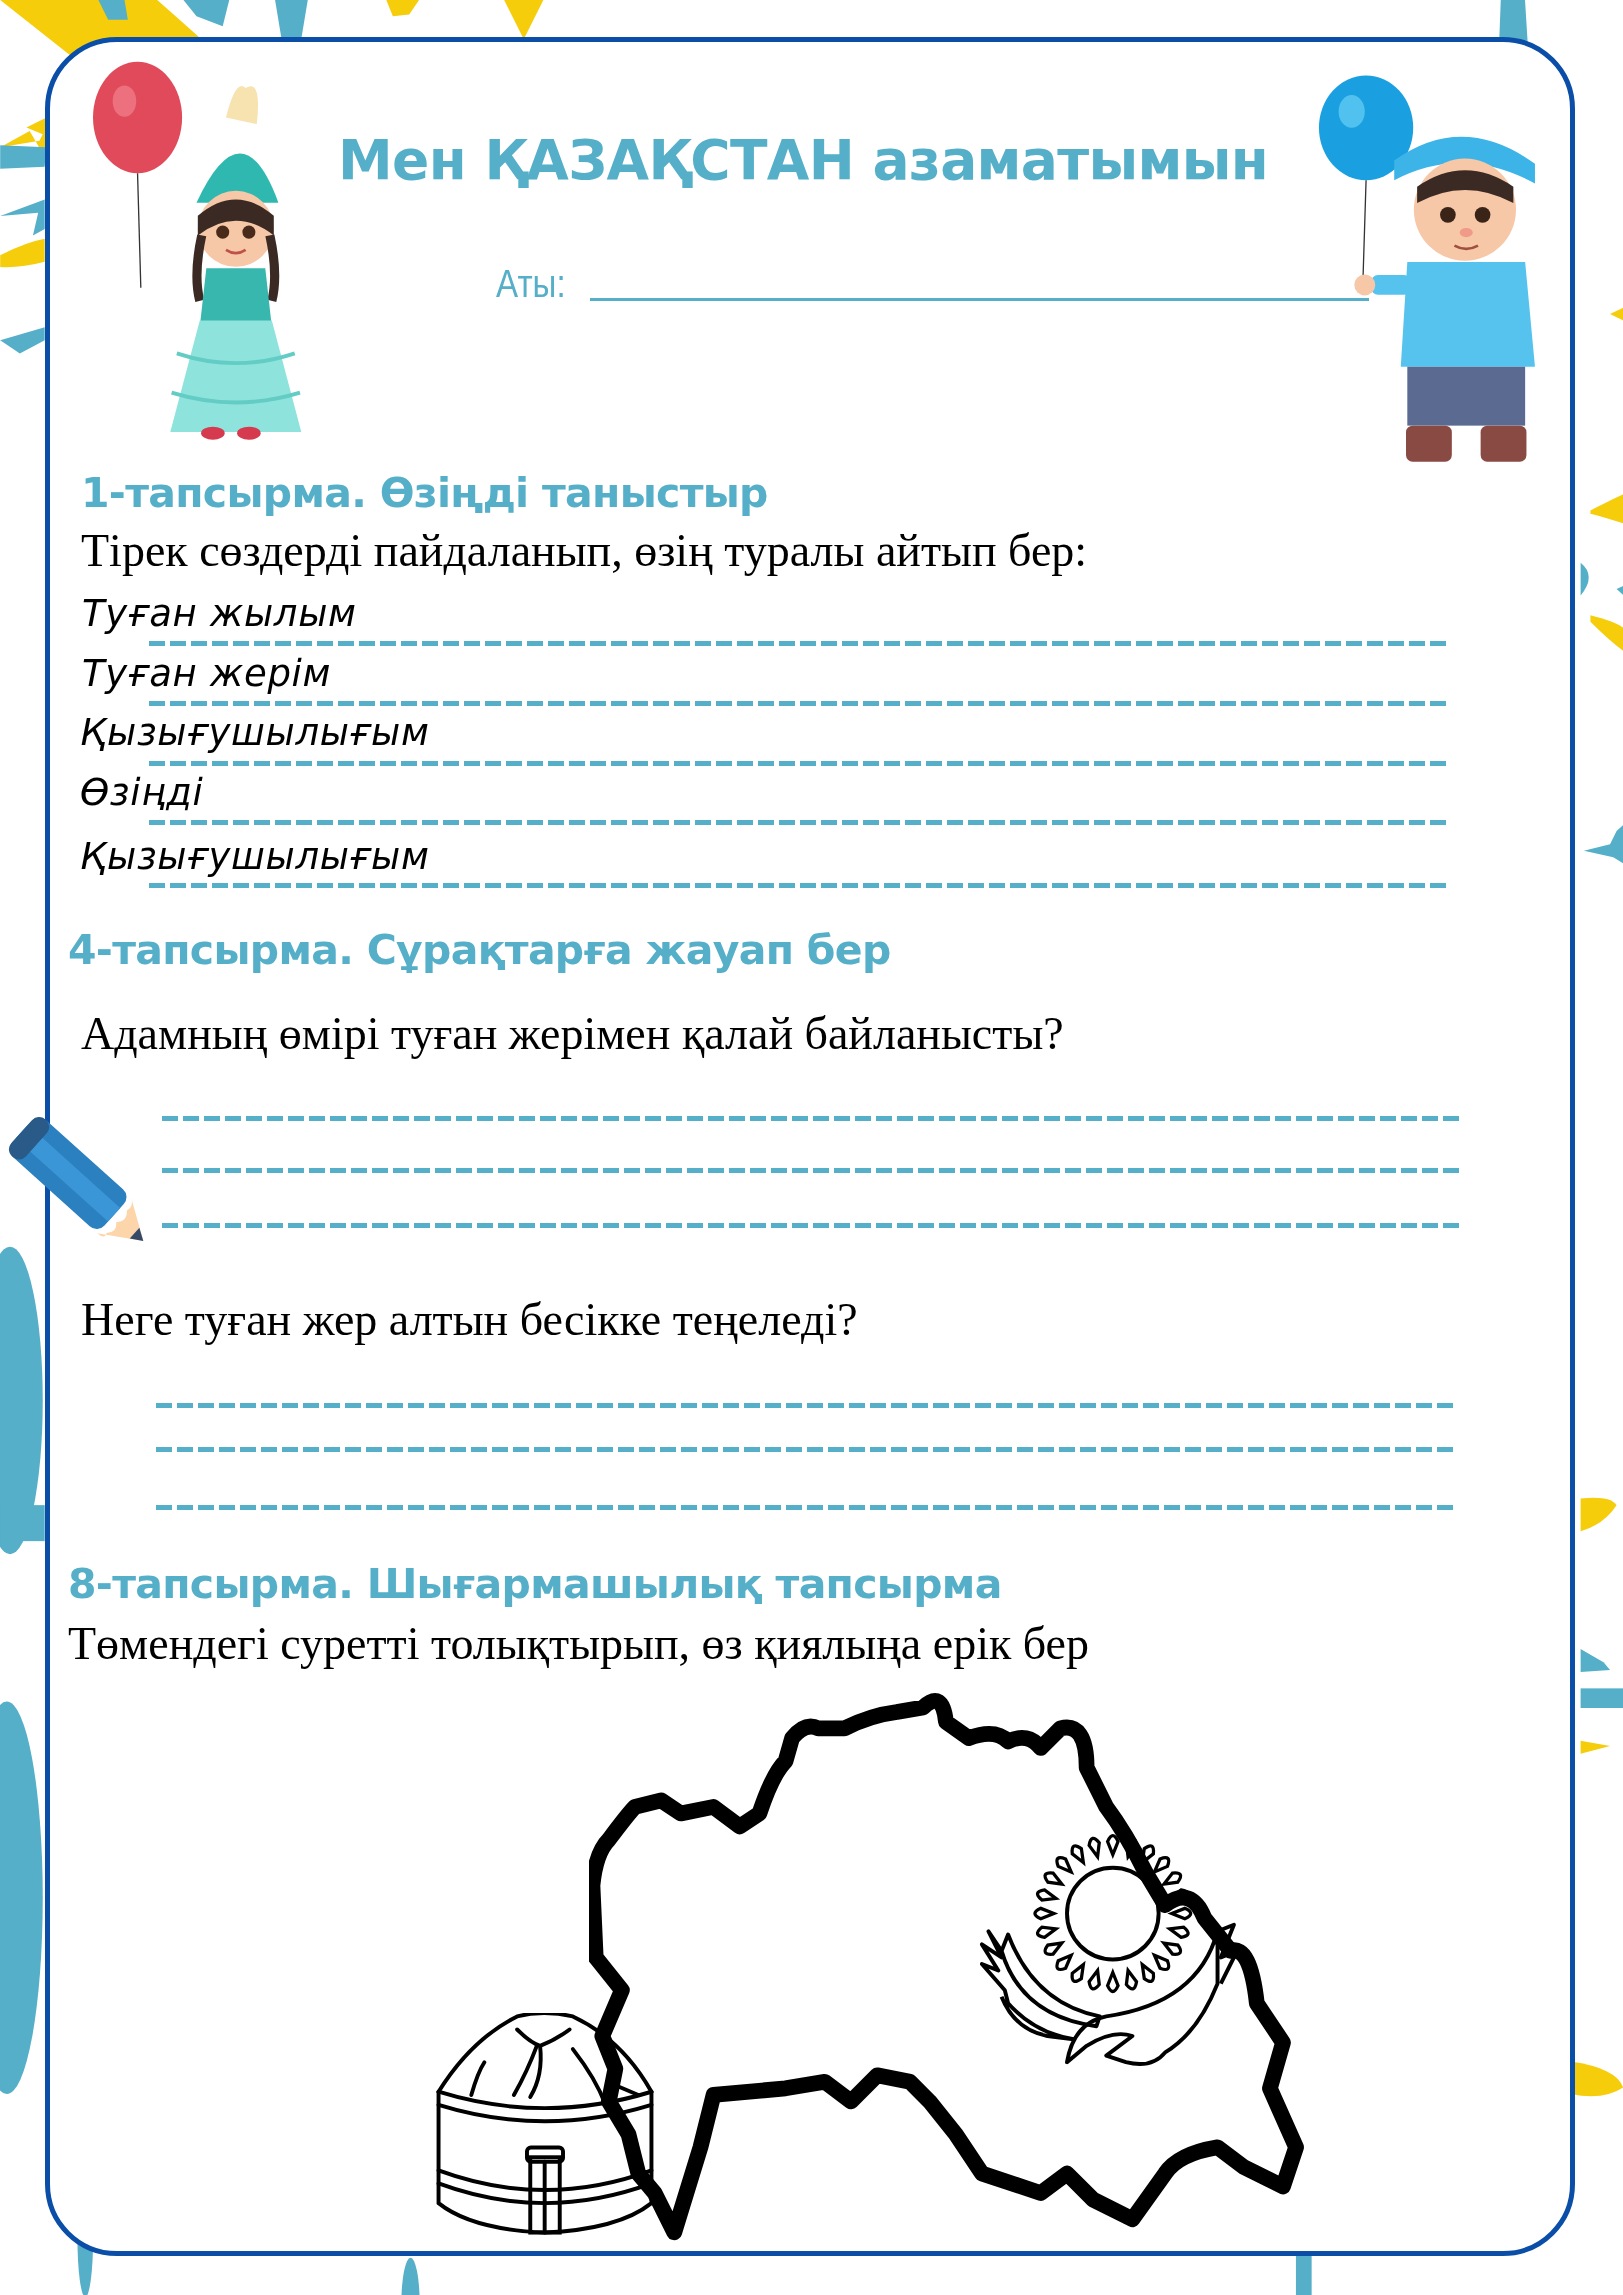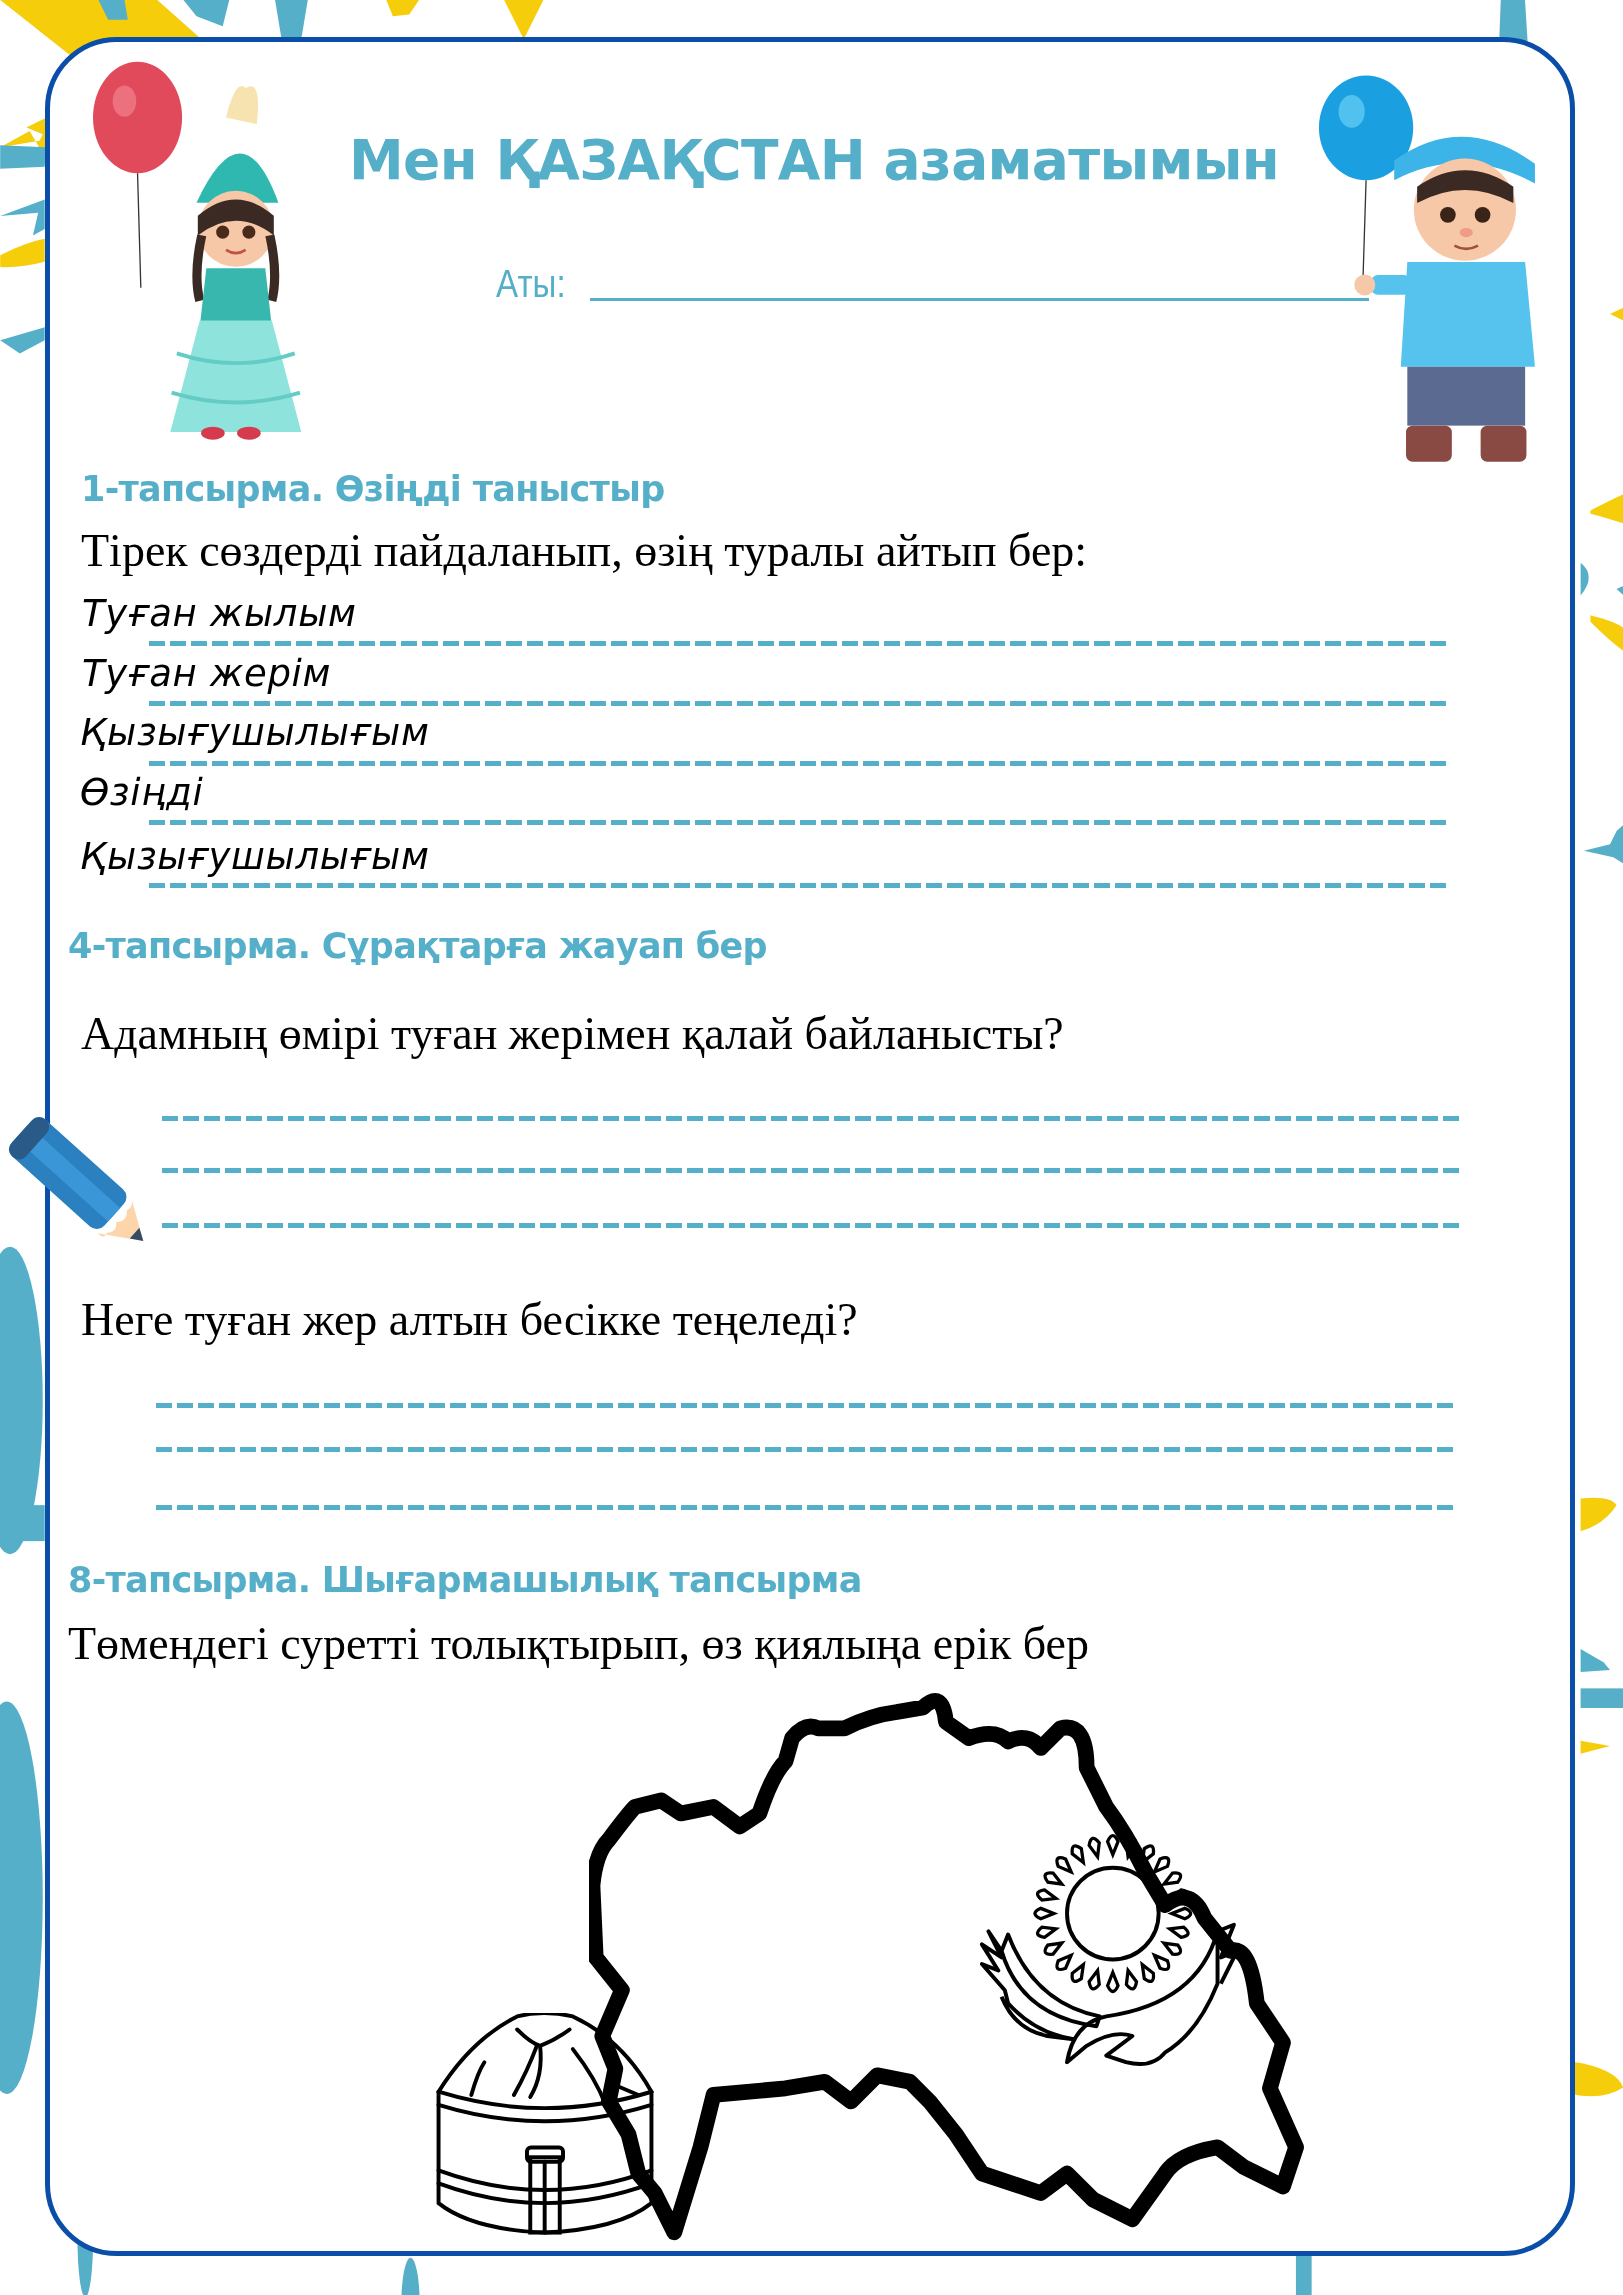--- a/index.html
+++ b/index.html
@@ -1,23 +1,23 @@
 <!DOCTYPE html>
 <html style="font-size:10.5px"><head>
 <meta charset="utf-8">
 <style>
   html,body{margin:0;padding:0;background:#ffffff;}
   body{width:1624px;height:2295px;position:relative;overflow:hidden;font-family:"Liberation Sans",sans-serif;}
   .bg{position:absolute;left:0;top:0;width:1624px;height:2295px;}
   .frame{position:absolute;left:45px;top:37px;width:1530px;height:2219px;border:5.9px solid #0a4ea8;border-radius:72px;background:#ffffff;box-sizing:border-box;}
   .abs{position:absolute;}
-  .title{left:338px;top:128px;font-family:"DejaVu Sans",sans-serif;font-weight:bold;font-size:55px;color:#55afc8;letter-spacing:-0.7px;white-space:nowrap;margin-left:11px;}
+  .title{left:338px;top:128px;font-family:"DejaVu Sans",sans-serif;font-weight:bold;font-size:55px;color:#55afc8;letter-spacing:-0.7px;white-space:nowrap;}
   .name-label{left:496px;top:262px;font-family:"Liberation Sans",sans-serif;font-size:39px;color:#55afc8;transform:scaleX(0.85);transform-origin:left;}
   .name-line{left:590px;top:298px;width:779px;height:2.6px;background:#55afc8;}
-  .heading{font-family:"DejaVu Sans",sans-serif;font-weight:bold;font-size:35px;color:#55afc8;white-space:nowrap;letter-spacing:-0.7px;}
+  .heading{font-family:"DejaVu Sans",sans-serif;font-weight:bold;font-size:41px;color:#55afc8;white-space:nowrap;letter-spacing:-0.7px;}
   .instr{font-family:"Liberation Serif",serif;font-size:46px;color:#000;white-space:nowrap;}
   .prompt{font-family:"DejaVu Sans",sans-serif;font-style:italic;font-size:37px;color:#000;white-space:nowrap;letter-spacing:0.7px;}
   .dash{position:absolute;height:5.2px;background:repeating-linear-gradient(90deg,#55afc8 0 15.7px,transparent 15.7px 21px);}
   .question{font-family:"Liberation Serif",serif;font-size:46px;color:#000;white-space:nowrap;text-align:center;}
 </style>
 </head>
 <body>
 
 <svg class="bg" viewBox="0 0 2481 3507">
 

